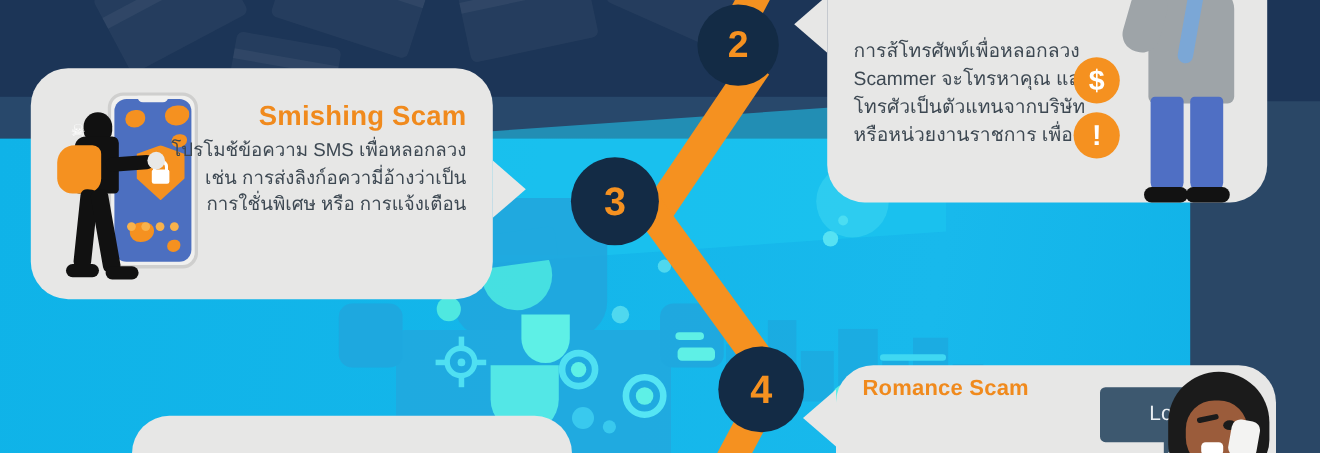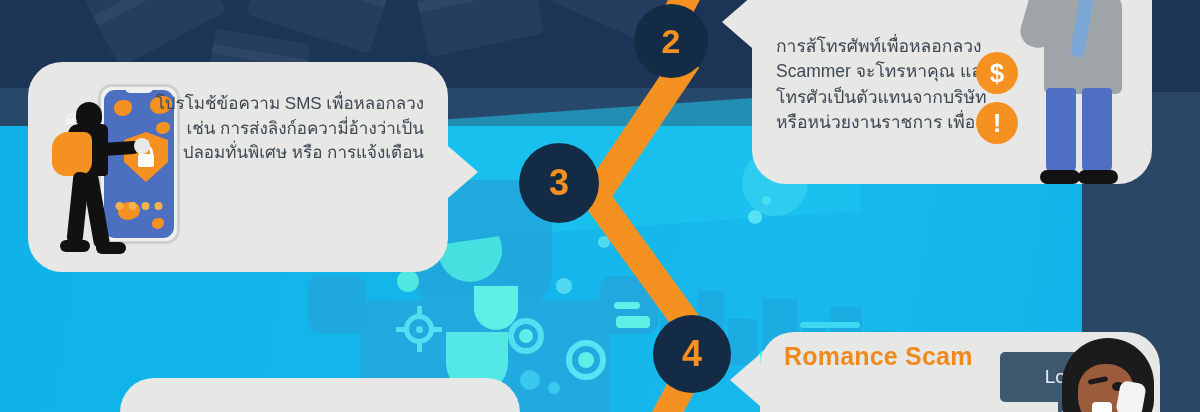--- a/index.html
+++ b/index.html
@@ -80,21 +80,21 @@
   .card-l1 .txt { position:absolute; right:24px; top:30px; width:272px; text-align:right; }
   .card-l1 .card-title { font-size:25px; margin-bottom:4px; }
   .card-l1 .card-body { font-size:17px; }
 
   .card-r1 { left:752px; top:-116px; width:400px; height:300px; }
   .card-r1 .txt { position:absolute; left:24px; top:150px; width:250px; text-align:left; }
   .card-r1 .card-body { font-size:17.5px; }
 
   .card-r2 { left:760px; top:332px; width:400px; height:200px; }
   .card-r2 .txt { position:absolute; left:24px; top:10px; width:280px; text-align:left; }
-  .card-r2 .card-title { font-size:25px; margin-bottom:4px; }
+  .card-r2 .card-title { font-size:20px; margin-bottom:4px; }
   .card-r2 .card-body { font-size:17px; }
 
   .card-l2 { left:120px; top:378px; width:400px; height:180px; }
 
   
   .ill-hacker { position:absolute; left:26px; top:18px; width:130px; height:172px; }
   .ph-body { position:absolute; left:44px; top:4px; width:82px; height:160px; background:#f0f0ef;
              border:3px solid #cfcfce; border-radius:14px; }
   .ph-screen { position:absolute; left:3px; top:3px; right:3px; bottom:3px; background:#4c6fc0; border-radius:11px; overflow:hidden; }
   .ph-notch { position:absolute; left:50%; top:0; width:28px; height:6px; margin-left:-14px; background:#f0f0ef; border-radius:0 0 5px 5px; }
@@ -270,23 +270,24 @@
         <div class="hk-arm"></div>
         <div class="hk-hand"></div>
         <div class="hk-leg1"></div>
         <div class="hk-leg2"></div>
         <div class="hk-shoe1"></div>
         <div class="hk-shoe2"></div>
       </div>
     </div>
 
     <div class="txt">
+      <div class="card-title">Smishing Scam</div>
       <div class="card-body">โปรโมช้ข้อความ SMS เพื่อหลอกลวง</div>
       <div class="card-body">เช่น การส่งลิงก์อความี่อ้างว่าเป็น</div>
-      <div class="card-body">ปลอมทั่นพิเศษ หรือ การแจ้งเตือน</div>
+      <div class="card-body">การใชั่นพิเศษ หรือ การแจ้งเตือน</div>
     </div>
     <div class="tail right" style="left:420px;top:84px;"></div>
   </div>
 
   <div class="card card-r1">
     <div class="txt">
       <div class="card-body">การส้โทรศัพท์เพื่อหลอกลวง</div>
       <div class="card-body">Scammer จะโทรหาคุณ และ</div>
       <div class="card-body">โทรศัวเป็นตัวแทนจากบริษัท</div>
       <div class="card-body">หรือหน่วยงานราชการ เพื่อ</div>

